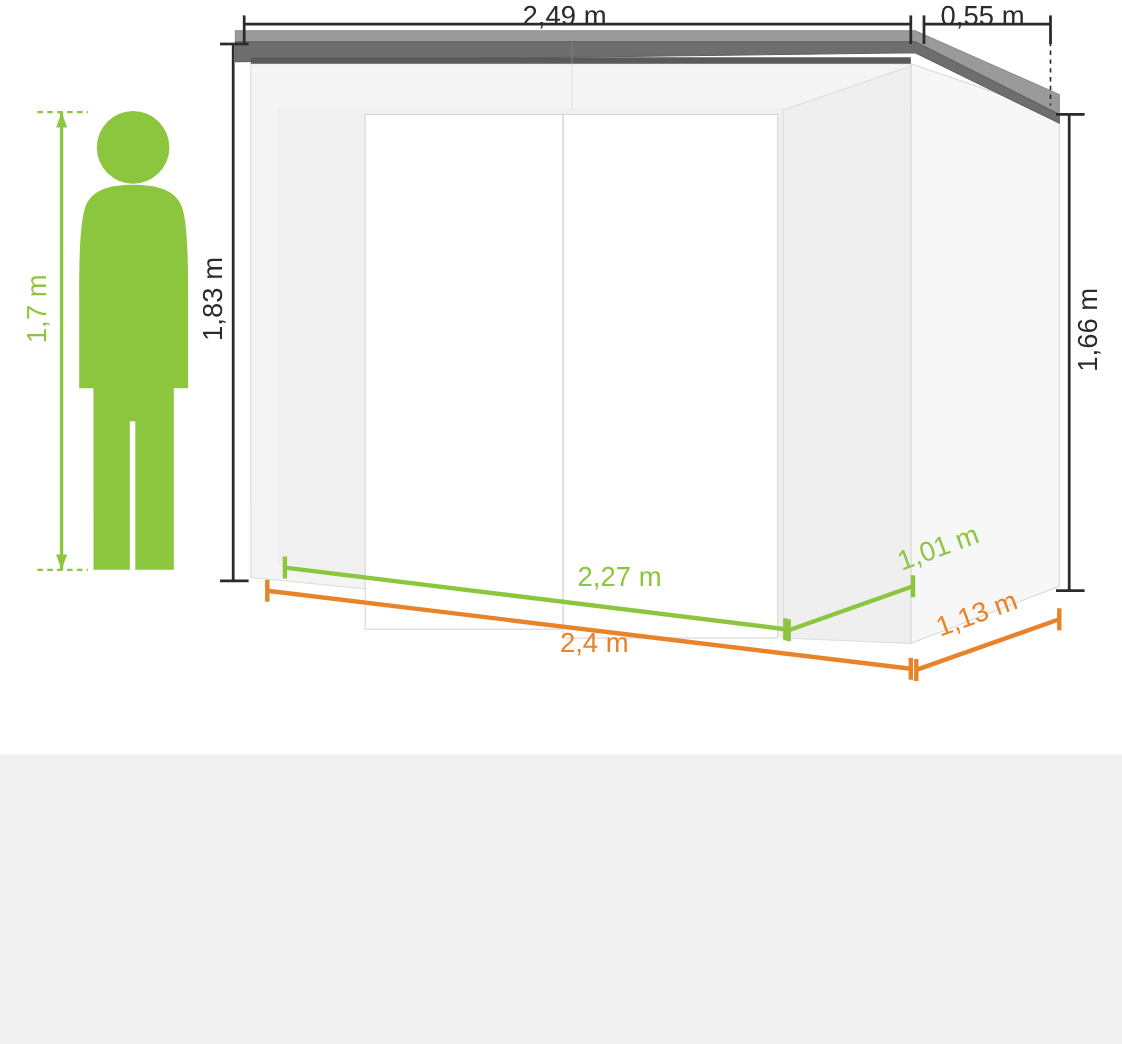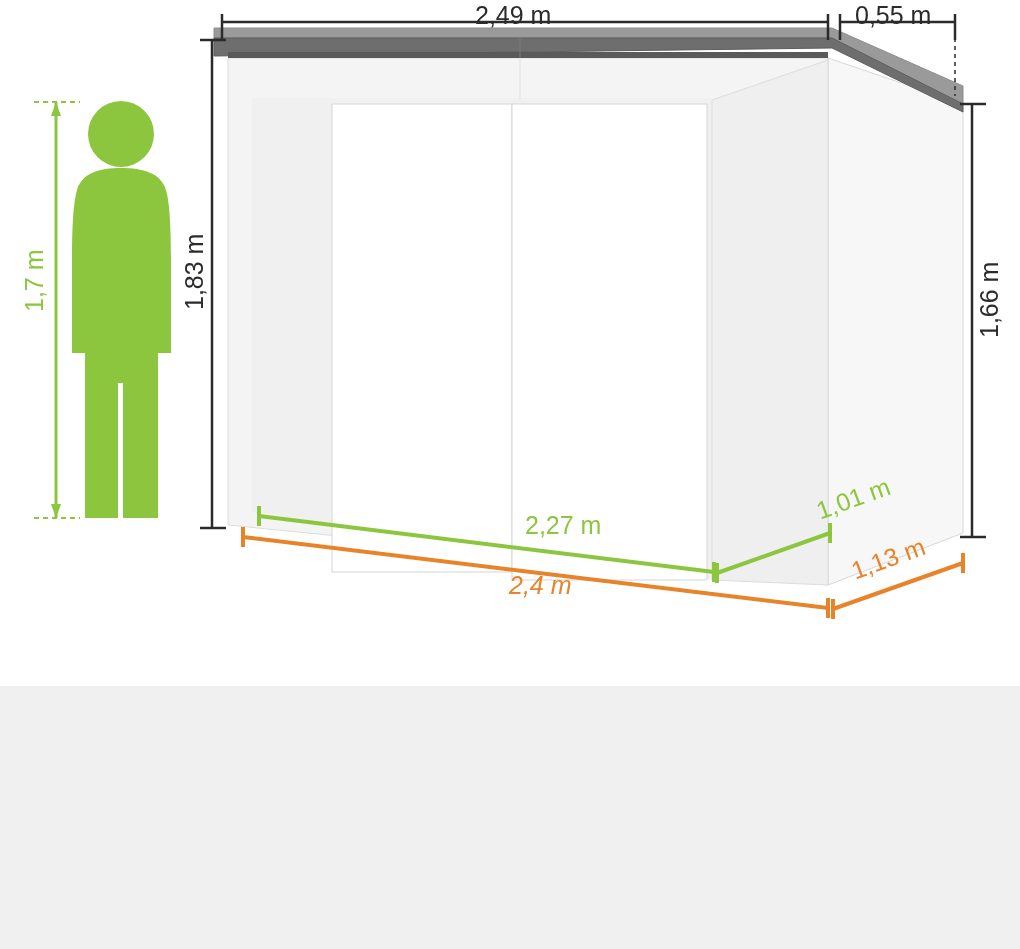--- a/index.html
+++ b/index.html
@@ -147,21 +147,21 @@
     <div class="dimlabel green-dim rot-ccw" style="left:22px; top:312px;">1,7 m</div>
 
     <div class="dimlabel black-dim rot-ccw" style="left:182px; top:310px;">1,83 m</div>
 
     <div class="dimlabel black-dim rot-ccw" style="left:977px; top:338px;">1,66 m</div>
 
     <div class="dimlabel green-dim" style="left:525px; top:513px;">2,27 m</div>
 
     <div class="dimlabel green-dim" style="left:813px; top:500px; transform: rotate(-20deg); transform-origin: left top;">1,01 m</div>
 
-    <div class="dimlabel orange-dim" style="left:509px; top:573px;font-style:italic;">2,4 m</div>
+    <div class="dimlabel orange-dim" style="left:509px; top:573px;">2,4 m</div>
 
     <div class="dimlabel orange-dim" style="left:848px; top:560px; transform: rotate(-20deg); transform-origin: left top;">1,13 m</div>
   </div>
 
   <div class="legend-area">
 
     
 
     
 

